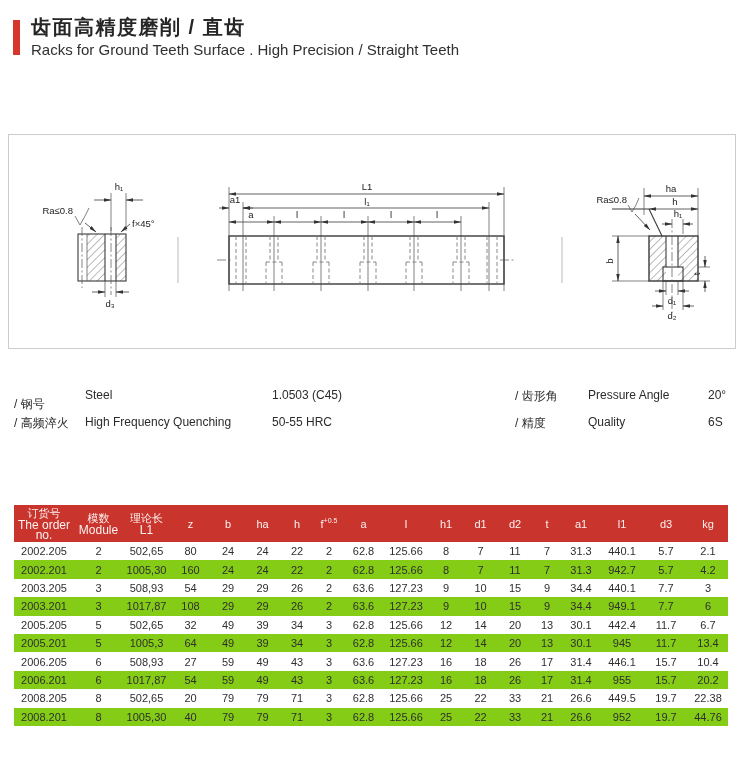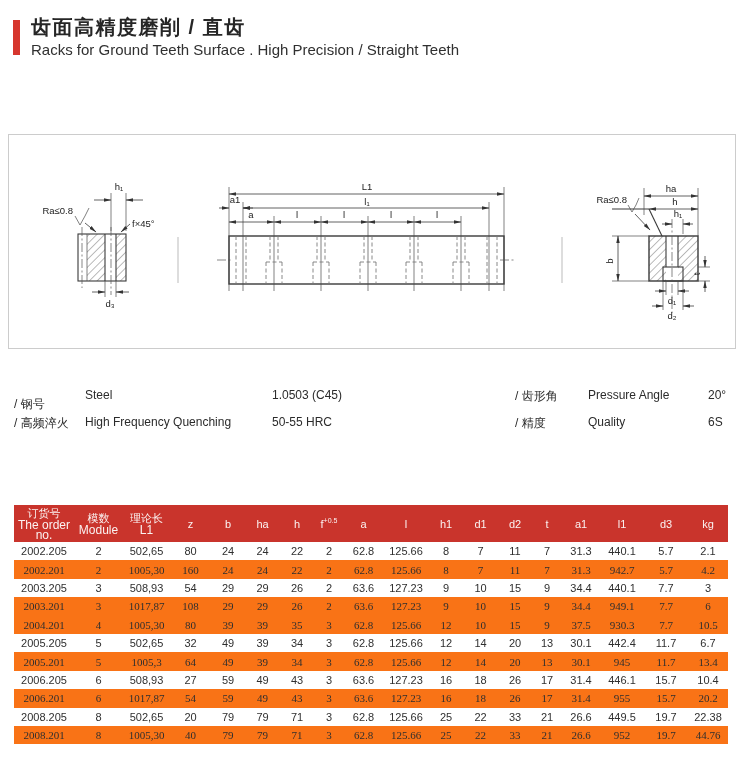--- a/index.html
+++ b/index.html
@@ -31,21 +31,21 @@
   .spec { position:absolute; font-size:12px; color:#2b2b2b; white-space:nowrap; }
 
   
   .spec-table { position:absolute; left:14px; top:505px; width:714px; border-collapse:collapse; table-layout:fixed; }
   .spec-table thead tr { background:#c9342c; }
   .spec-table th { height:37px; padding:0; color:#fbf2f1; font-weight:normal; font-size:11px; text-align:center; vertical-align:middle; }
   .spec-table th .th-zh { font-size:11px; line-height:13px; }
   .spec-table th .th-en { font-size:12px; line-height:10px; }
   .spec-table th sup { font-size:7px; }
   .spec-table td { height:18.4px; padding:0 2px; font-size:11px; color:#2f2f2f; text-align:center; vertical-align:middle; white-space:nowrap; }
-  .spec-table tbody tr.alt { background:#f97316;font-family:Liberation Serif, serif; }
+  .spec-table tbody tr.alt { background:#84cc16; }
 </style>
 </head>
 <body>
 
 <div class="page">
 
   <div class="hdr-bar"></div>
   <div class="hdr-zh">齿面高精度磨削 / 直齿</div>
   <div class="hdr-en">Racks for Ground Teeth Surface . High Precision / Straight Teeth</div>
 
@@ -374,40 +374,20 @@
           <td>127.23</td>
           <td>9</td>
           <td>10</td>
           <td>15</td>
           <td>9</td>
           <td>34.4</td>
           <td>949.1</td>
           <td>7.7</td>
           <td>6</td>
         </tr>
-        <tr class="alt">
-          <td>2004.201</td>
-          <td>4</td>
-          <td>1005,30</td>
-          <td>80</td>
-          <td>39</td>
-          <td>39</td>
-          <td>35</td>
-          <td>3</td>
-          <td>62.8</td>
-          <td>125.66</td>
-          <td>12</td>
-          <td>10</td>
-          <td>15</td>
-          <td>9</td>
-          <td>37.5</td>
-          <td>930.3</td>
-          <td>7.7</td>
-          <td>10.5</td>
-        </tr>
         <tr>
           <td>2005.205</td>
           <td>5</td>
           <td>502,65</td>
           <td>32</td>
           <td>49</td>
           <td>39</td>
           <td>34</td>
           <td>3</td>
           <td>62.8</td>

